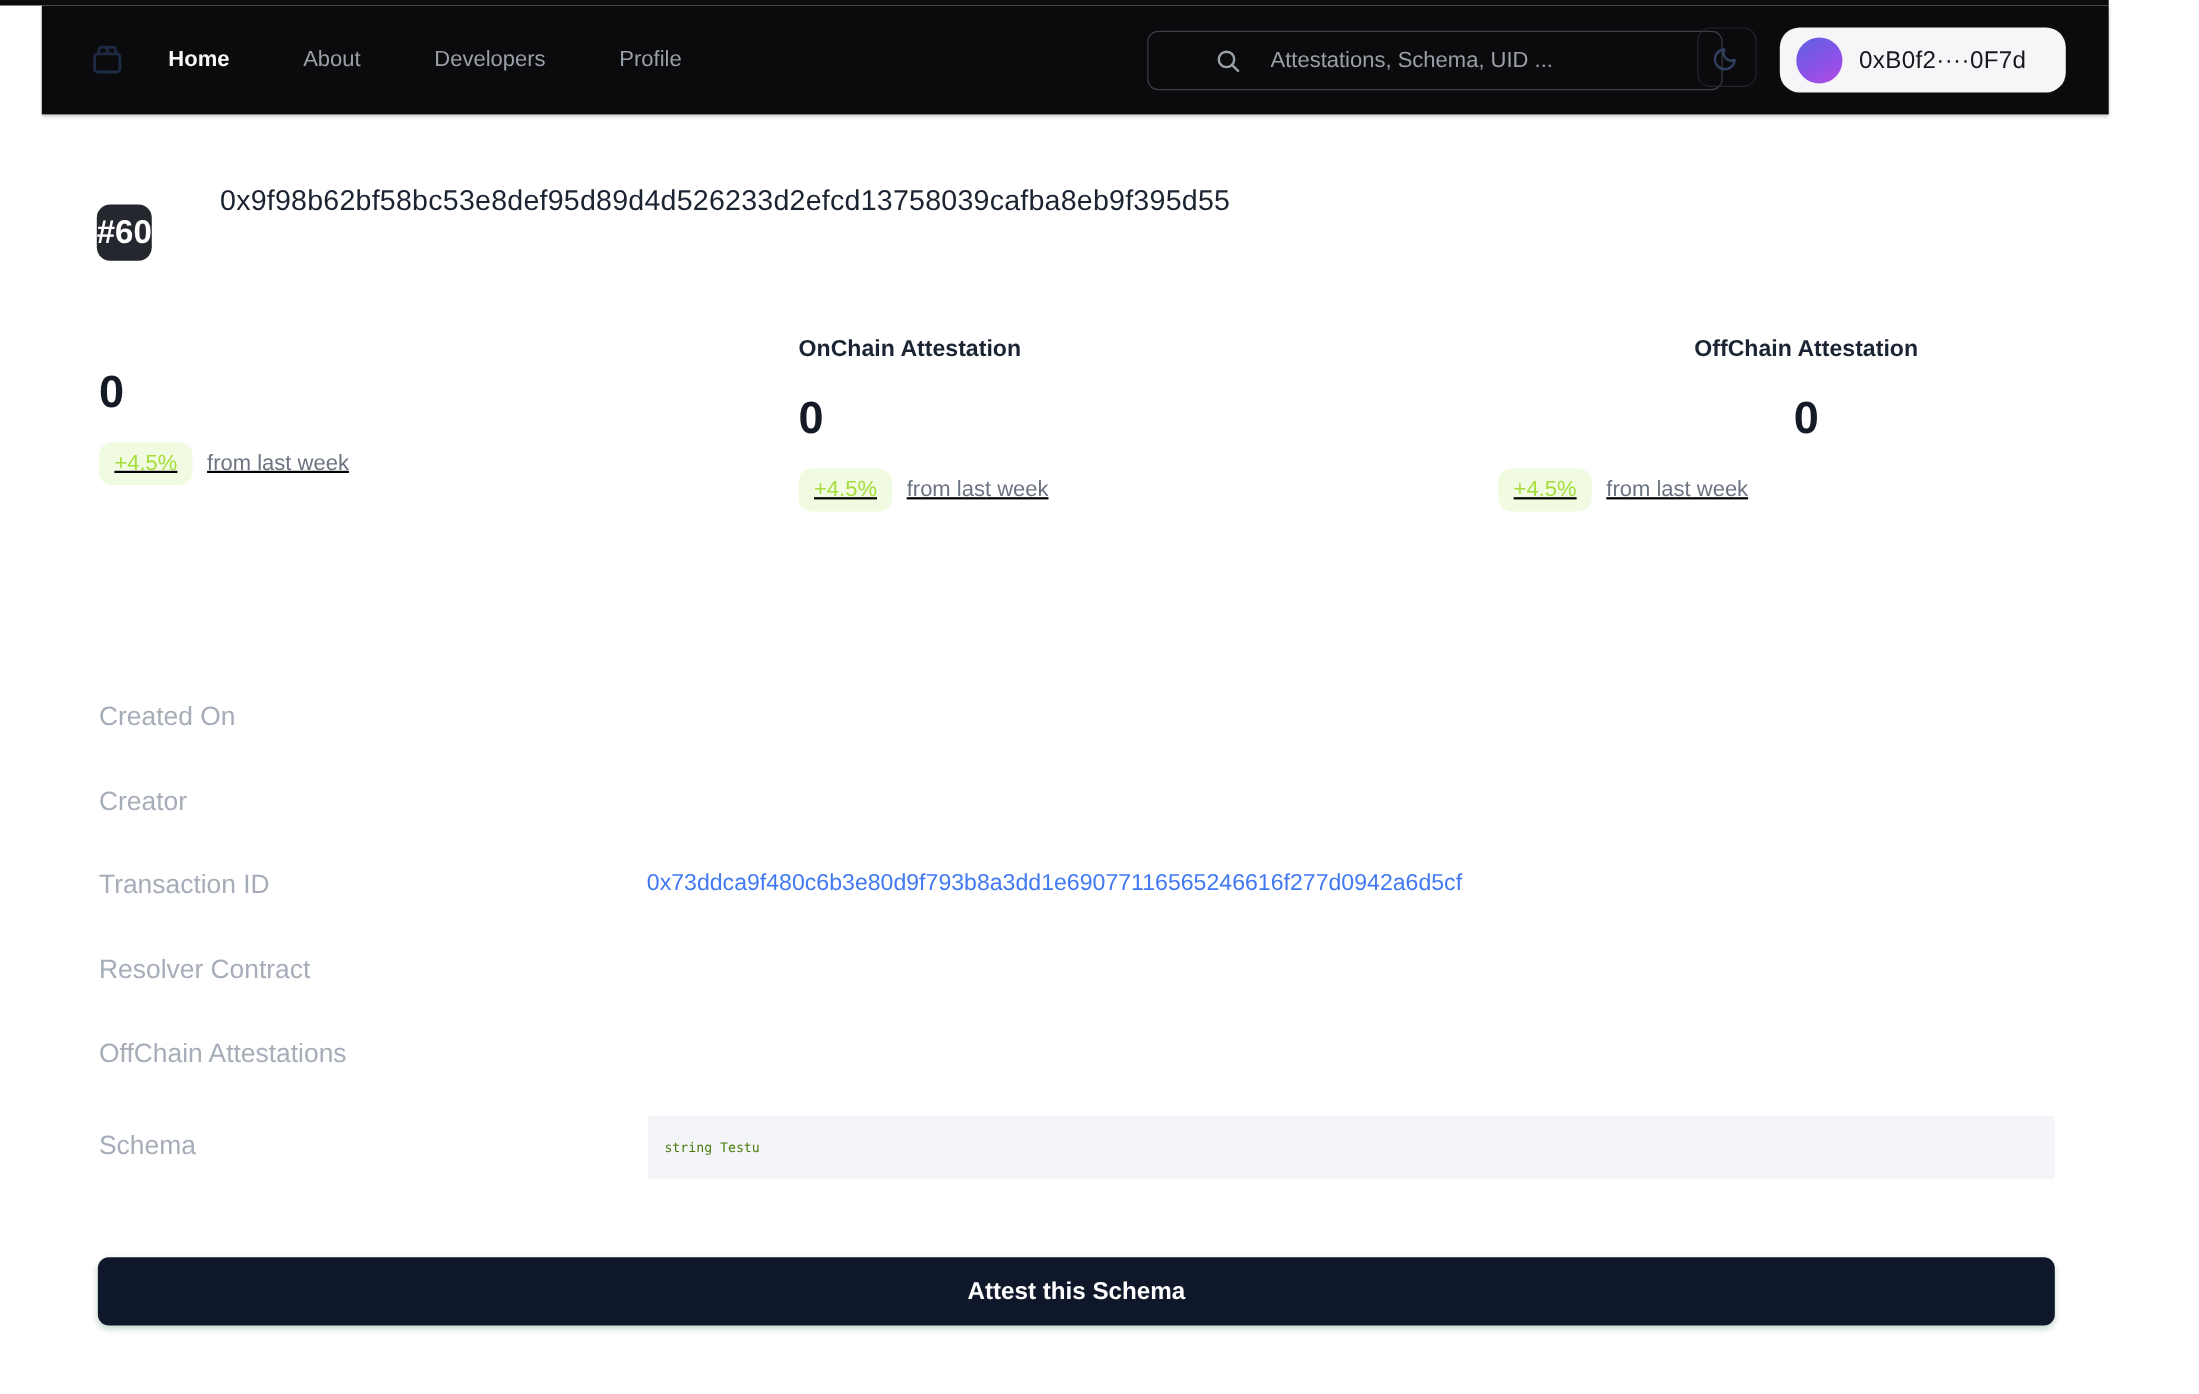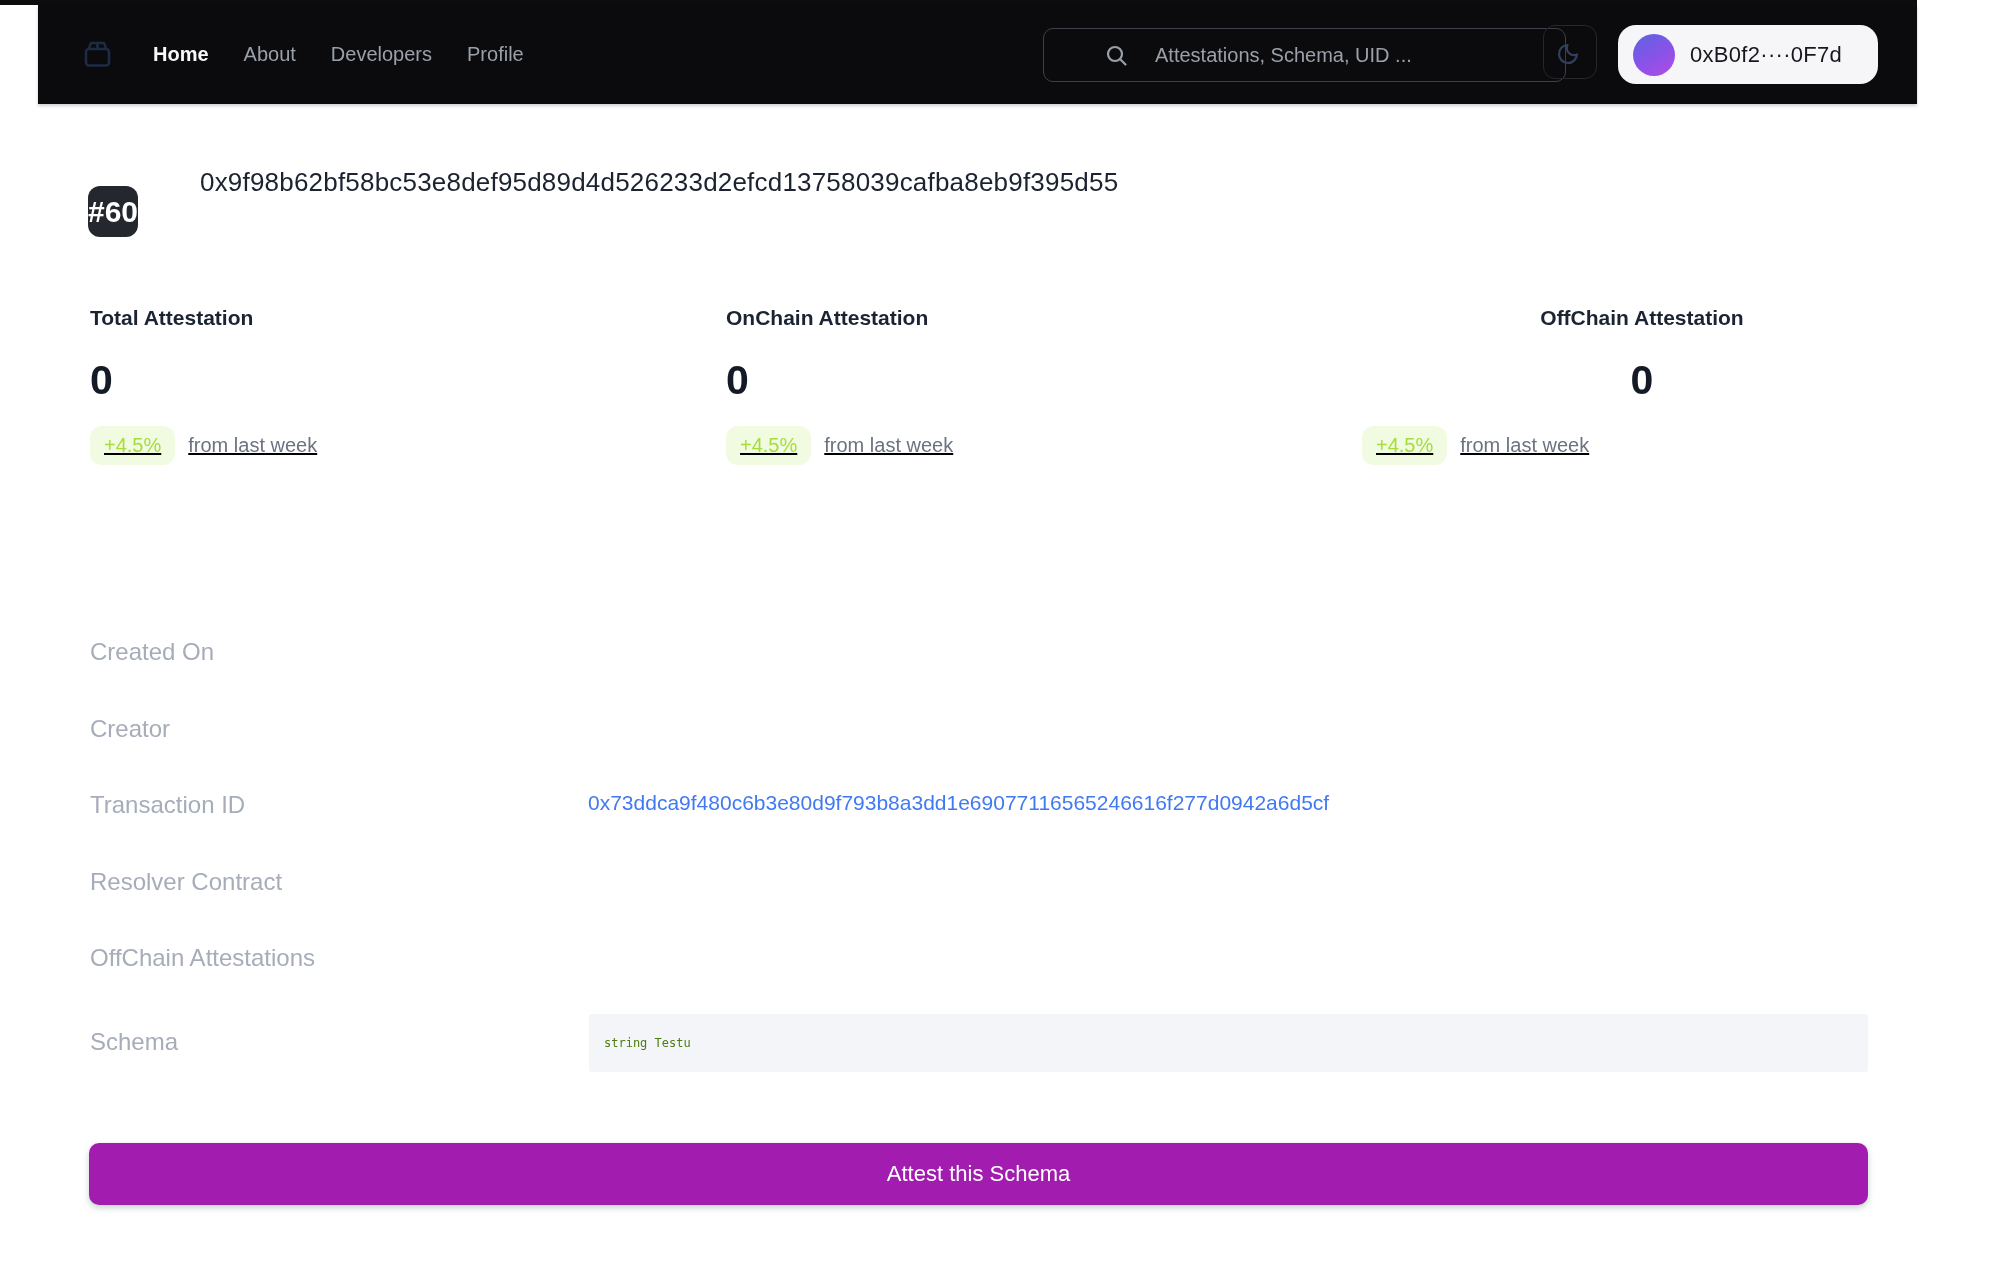--- a/index.html
+++ b/index.html
@@ -5,21 +5,21 @@
   * { margin:0; padding:0; box-sizing:border-box; }
   html,body { background:#ffffff; }
   body { font-family:"Liberation Sans", sans-serif; }
   .page { position:relative; width:1999px; height:1267px; background:#ffffff; overflow:hidden; }
 
   
   .top-strip { position:absolute; left:0; top:0; width:1917px; height:5px; background:#0c0c0e; }
   .navbar { position:absolute; left:38px; top:5px; width:1879px; height:99px; background:#0b0b0d;
             box-shadow:0 2px 3px rgba(120,120,130,.35); }
   .brand { position:absolute; left:44px; top:34px; width:31px; height:31px; display:block; }
-  .nav-links { position:absolute; left:115px; top:0; height:100%; display:flex; align-items:center; gap:35px; }
+  .nav-links { position:absolute; left:115px; top:0; height:100%; display:flex; align-items:center; gap:67px; }
   .nav-link { font-size:20px; color:#9aa0a9; text-decoration:none; cursor:pointer; }
   .nav-link.active { color:#f7f8f9; font-weight:700; }
   .search { position:absolute; left:1005px; top:23px; width:523px; height:54px; border:1px solid #3c4049;
             border-radius:10px; display:flex; align-items:center; padding-left:60px; background:transparent; }
   .search svg { flex:0 0 auto; }
   .search input { margin-left:26px; flex:1; background:transparent; border:none; outline:none;
                   font-size:20px; color:#d7d9dd; font-family:"Liberation Sans", sans-serif; }
   .search input::placeholder { color:#9aa0a9; opacity:1; }
   .theme-btn { position:absolute; left:1505px; top:20px; width:54px; height:54px; border-radius:12px;
                border:1.5px solid #26262c; background:transparent; display:flex; align-items:center;
@@ -52,22 +52,22 @@
   .lbl { position:absolute; left:90px; font-size:24px; color:#a6adb9;text-align:center; }
   .lbl.r0 { top:638px; } .lbl.r1 { top:715px; } .lbl.r2 { top:791px; }
   .lbl.r3 { top:868px; } .lbl.r4 { top:944px; } .lbl.r5 { top:1028px; }
   .tx-link { position:absolute; left:588px; top:791px; font-size:21px; color:#4179f2;
              text-decoration:none; cursor:pointer; }
   .schema-box { position:absolute; left:589px; top:1014px; width:1279px; height:58px; background:#f3f5f9;
                 border-radius:3px; display:flex; align-items:center; padding-left:15px; }
   .schema-box code { font-family:"DejaVu Sans Mono", monospace; font-size:12px; color:#4d7c0f; }
 
   
-  .attest-btn { position:absolute; left:89px; top:1143px; width:1779px; height:62px; background:#a21caf;
-                border:none; border-radius:10px; color:#ffffff; font-size:22px; font-weight:400;
+  .attest-btn { position:absolute; left:89px; top:1143px; width:1779px; height:62px; background:#0f172a;
+                border:none; border-radius:10px; color:#ffffff; font-size:22px; font-weight:700;
                 font-family:"Liberation Sans", sans-serif; cursor:pointer;
                 box-shadow:0 3px 6px rgba(90,140,115,.35); }
 </style>
 </head>
 <body>
 
 <div class="page">
 
   <div class="top-strip"></div>
 
@@ -109,21 +109,20 @@
       <span class="avatar"></span>
       <span class="wallet-text">0xB0f2····0F7d</span>
     </button>
   </header>
 
   <div class="num-badge">#60</div>
   <div class="uid">0x9f98b62bf58bc53e8def95d89d4d526233d2efcd13758039cafba8eb9f395d55</div>
 
   <section>
     <div class="stat c0">
-      <div class="stat-title">Total Attestation</div>
       <div class="stat-value">0</div>
       <div class="stat-change">
         <span class="chip">+4.5%</span>
         <span class="chip-note">from last week</span>
       </div>
     </div>
     <div class="stat c1">
       <div class="stat-title">OnChain Attestation</div>
       <div class="stat-value">0</div>
       <div class="stat-change">

